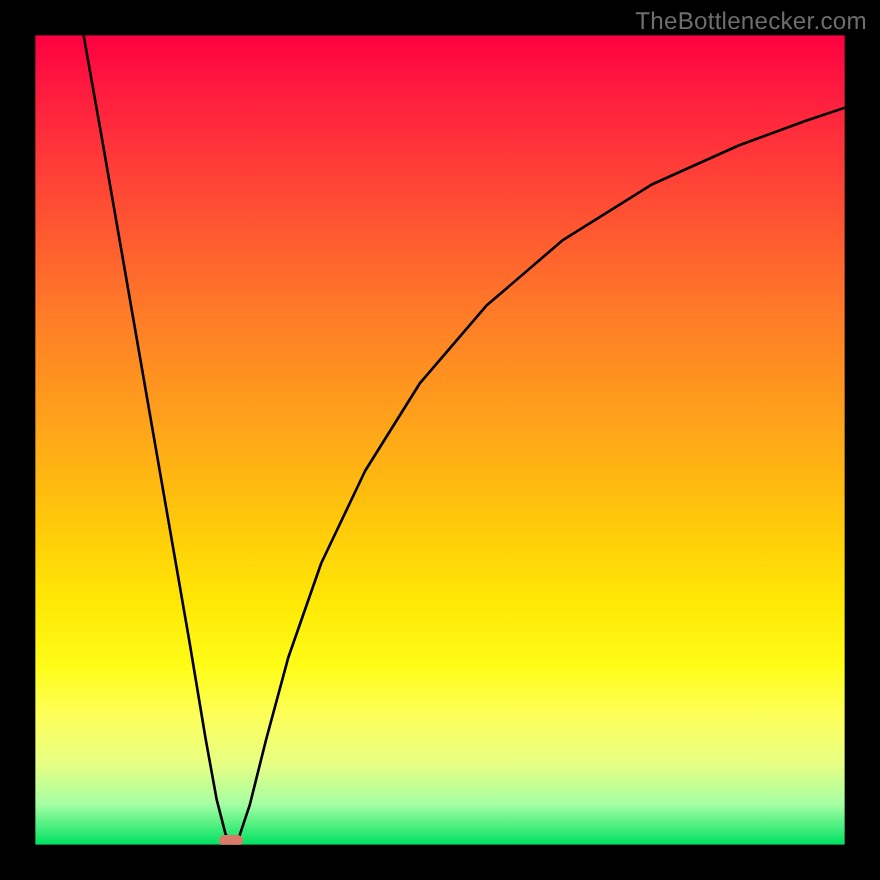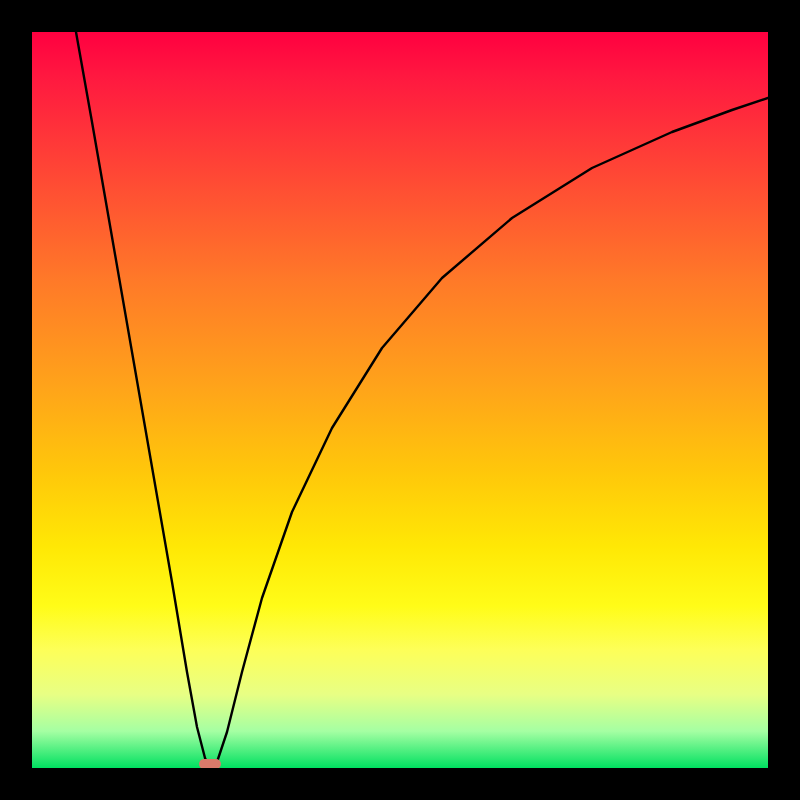--- a/index.html
+++ b/index.html
@@ -67,20 +67,21 @@
     font-size: 22px;
     font-weight: 500;
     letter-spacing: 0.2px;
   }
 </style>
 </head>
 <body>
 
 <div class="frame">
 
+  <div class="attribution">TheBottlenecker.com</div>
 
   <div class="plot-area">
     <div class="gradient"></div>
 
     <svg class="curve" viewBox="0 0 736 736" preserveAspectRatio="none">
       <path fill="none" stroke="#000" stroke-width="2.4" stroke-linejoin="round" stroke-linecap="round" d="M44 0 L60 90 L80 205 L100 320 L120 435 L140 550 L155 640 L165 695 L173 726 L178 736 L185 730 L195 700 L210 640 L230 566 L260 480 L300 396 L350 316 L410 246 L480 186 L560 136 L640 100 L700 78 L736 66"></path>
     </svg>
 
     <div class="marker-pill" style="left: 178px; top: 732px; background: rgb(217, 122, 106);"></div>
   </div>

